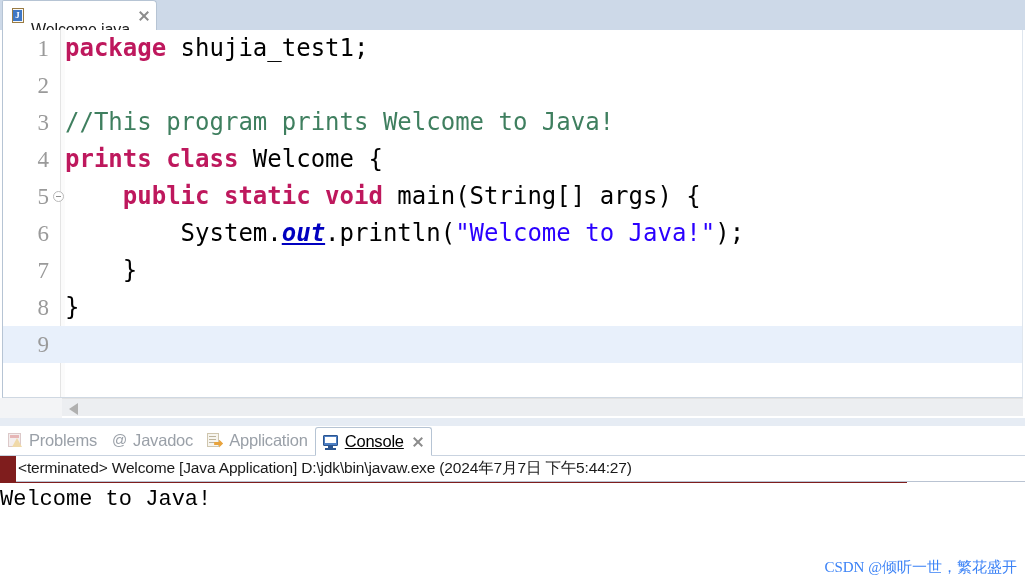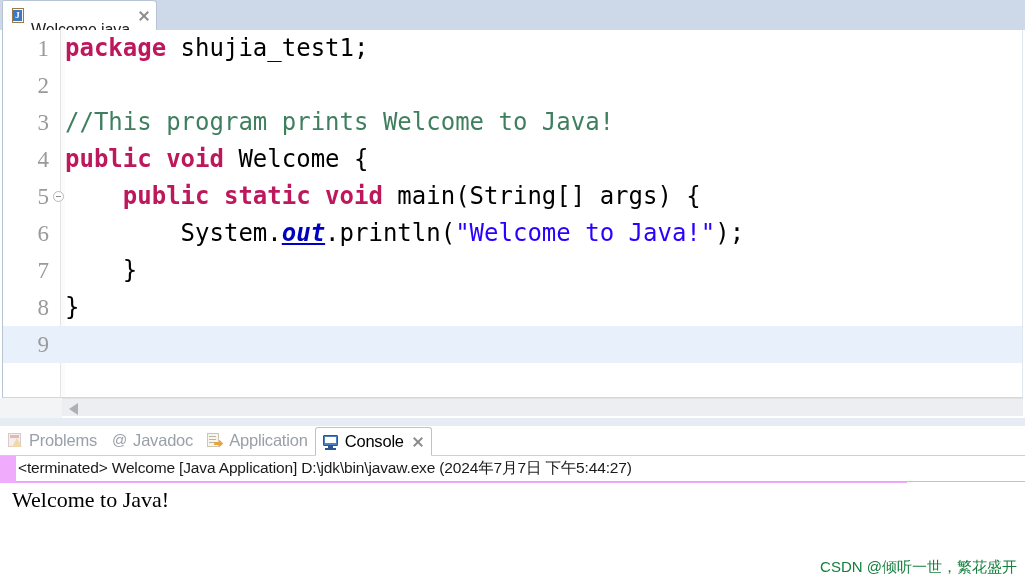--- a/index.html
+++ b/index.html
@@ -213,21 +213,21 @@
     height: 8px;
     background: #e6ecf4;
   }
 
   
   #console-part {
     position: absolute;
     left: 0; top: 426px;
     width: 907px;
     height: 159px;
-    background: #f0abfc;
+    background: #7f1d1d;
   }
   #view-tabbar {
     position: absolute;
     left: 0; top: 0;
     width: 1025px;
     height: 30px;
     background: #ffffff;
     border-bottom: 1px solid #c9d3e0;
     box-sizing: border-box;
     display: flex;
@@ -247,20 +247,21 @@
     font-family: "Liberation Sans", sans-serif;
     letter-spacing: -0.2px;
   }
   .view-tab.active {
     background: #ffffff;
     border: 1px solid #b6c4d4;
     border-bottom: 1px solid #ffffff;
     border-top-left-radius: 3px;
     border-top-right-radius: 3px;
     margin-bottom: -1px;
+    text-decoration: underline;
   }
   .view-tab.active .vt-label {
     color: #000000;
   }
   .vt-icon {
     width: 17px; height: 16px;
     margin-right: 5px;
     position: relative;
     flex: 0 0 auto;
   }
@@ -360,35 +361,35 @@
   }
   #console-output-area {
     position: absolute;
     left: 0; top: 57px;
     width: 1025px;
     height: 102px;
     background: #ffffff;
     overflow: hidden;
   }
   .console-line {
-    font-family: Liberation Serif, serif;
+    font-family: Liberation Mono, monospace;
     font-size: 22px;
     line-height: 34px;
     color: #000000;
     white-space: pre;
-    padding-left: 12px;
+    padding-left: 0;
   }
 
   #watermark {
     position: absolute;
     right: 8px;
     bottom: 8px;
     font-size: 15px;
-    color: #15803d;
-    font-family: Liberation Sans, sans-serif;
+    color: #3b82f6;
+    font-family: Liberation Serif, serif;
     white-space: nowrap;
     user-select: none;
     margin-left: 24px;
   }
 </style>
 </head>
 <body>
 
 <div id="editor-part">
 
@@ -405,21 +406,21 @@
   </div>
 
   <div id="editor-body">
     <div id="gutter"></div>
     <div id="fold-column"></div>
     <div id="code-surface"></div>
     <div id="code-lines-host" style="position:absolute;left:0;top:0;right:0;">
         <div class="code-line"><span class="ln">1</span><span style="position: absolute; left: 62px; top: 0px; white-space: pre;"><span class="kw">package </span><span class="plain">shujia_test1;</span></span></div>
         <div class="code-line"><span class="ln">2</span><span style="position: absolute; left: 62px; top: 0px; white-space: pre;"></span></div>
         <div class="code-line"><span class="ln">3</span><span style="position: absolute; left: 62px; top: 0px; white-space: pre;"><span class="cmt">//This program prints Welcome to Java!</span></span></div>
-        <div class="code-line"><span class="ln">4</span><span style="position: absolute; left: 62px; top: 0px; white-space: pre;"><span class="kw">public void </span><span class="plain">Welcome {</span></span></div>
+        <div class="code-line"><span class="ln">4</span><span style="position: absolute; left: 62px; top: 0px; white-space: pre;"><span class="kw">prints class </span><span class="plain">Welcome {</span></span></div>
         <div class="code-line"><span class="ln">5</span><span class="fold-marker"></span><span style="position: absolute; left: 62px; top: 0px; white-space: pre;"><span class="plain">    </span><span class="kw">public static void </span><span class="plain">main(String[] args) {</span></span></div>
         <div class="code-line"><span class="ln">6</span><span style="position: absolute; left: 62px; top: 0px; white-space: pre;"><span class="plain">        System.</span><span class="stfield">out</span><span class="plain">.println(</span><span class="str">"Welcome to Java!"</span><span class="plain">);</span></span></div>
         <div class="code-line"><span class="ln">7</span><span style="position: absolute; left: 62px; top: 0px; white-space: pre;"><span class="plain">    }</span></span></div>
         <div class="code-line"><span class="ln">8</span><span style="position: absolute; left: 62px; top: 0px; white-space: pre;"><span class="plain">}</span></span></div>
         <div class="code-line current"><span class="ln">9</span><span style="position: absolute; left: 62px; top: 0px; white-space: pre;"></span></div>
       </div>
   </div>
 
   <div id="editor-part-bottom-fill"></div>
   <div id="editor-hscroll">

